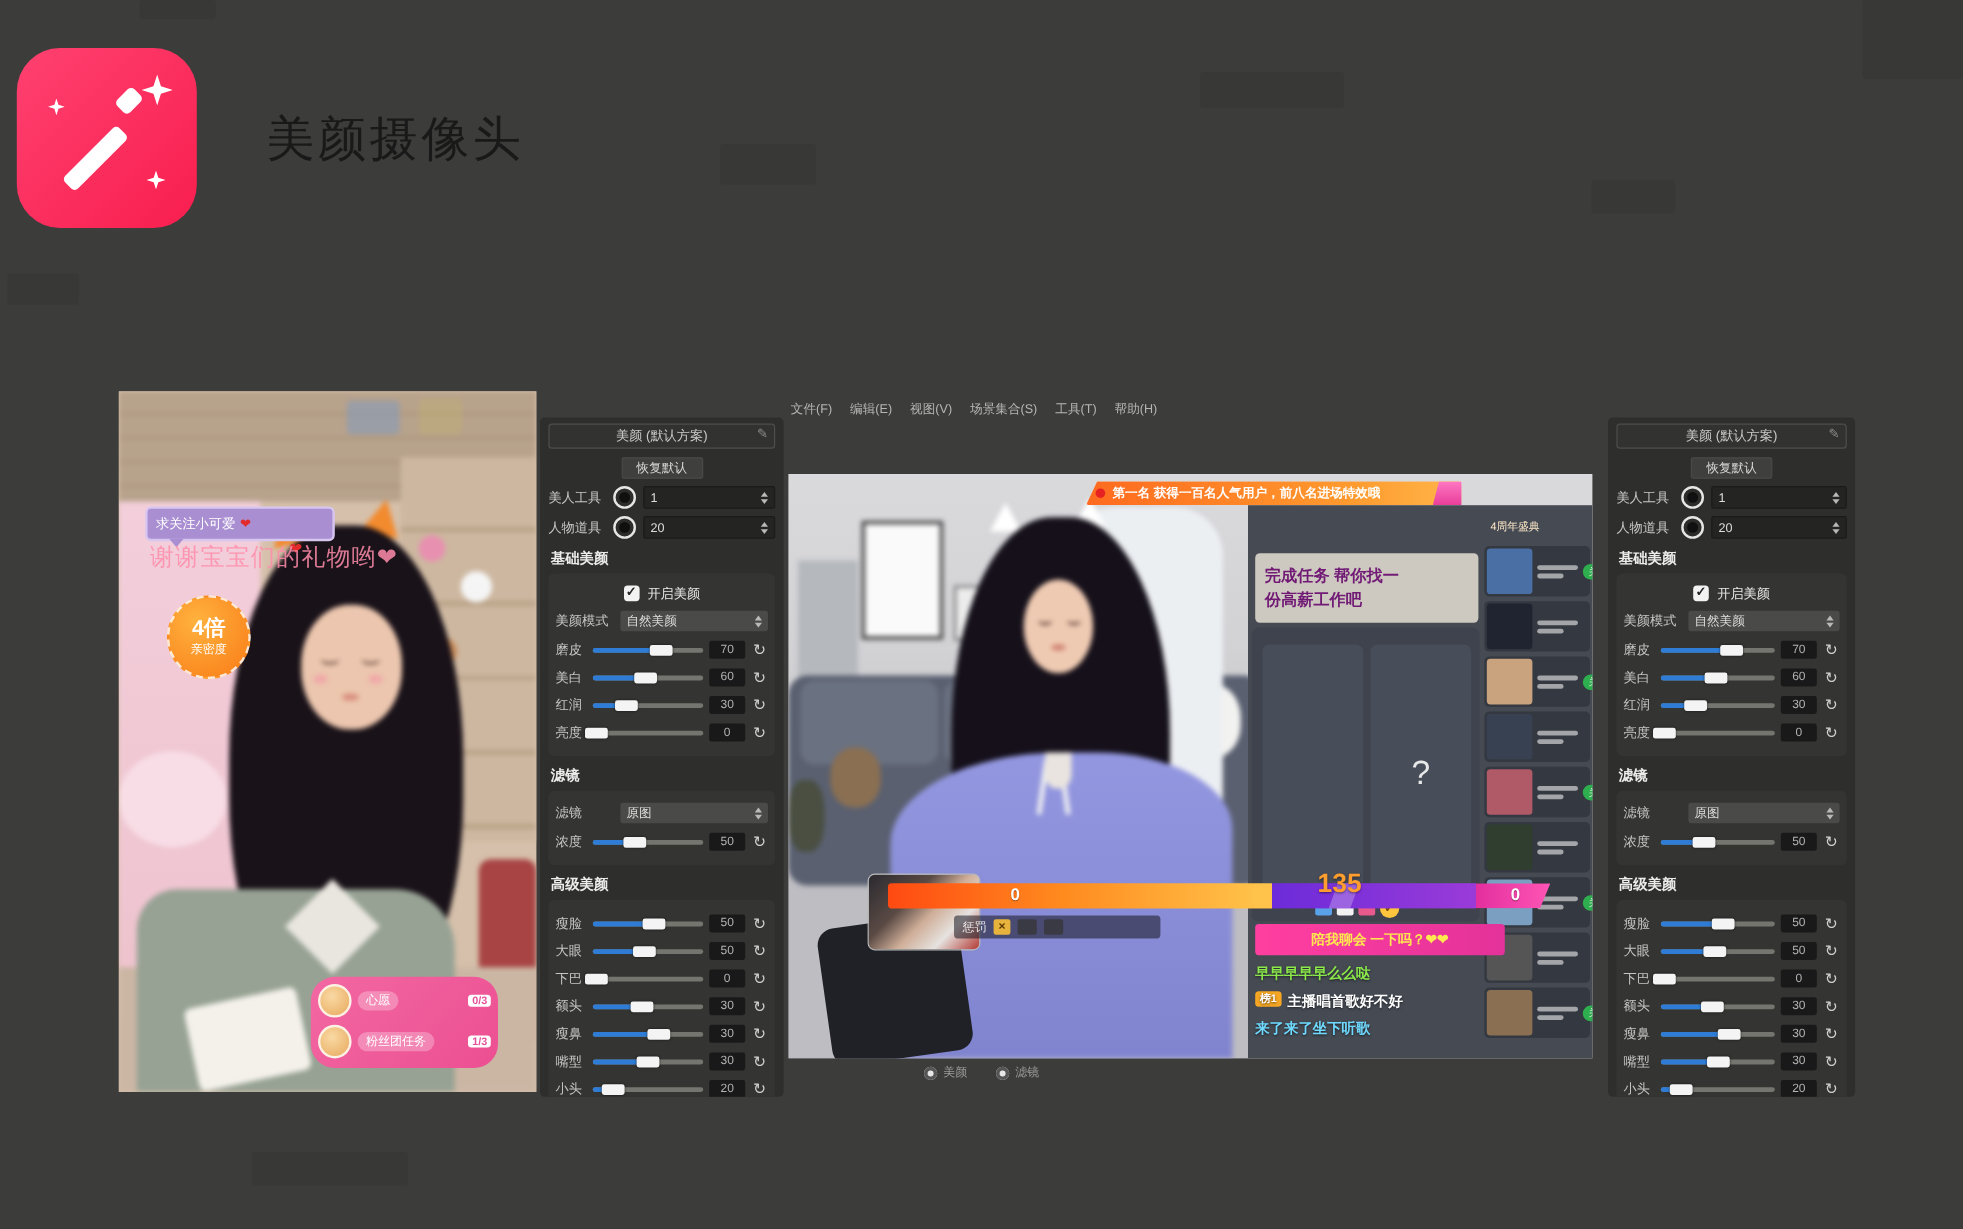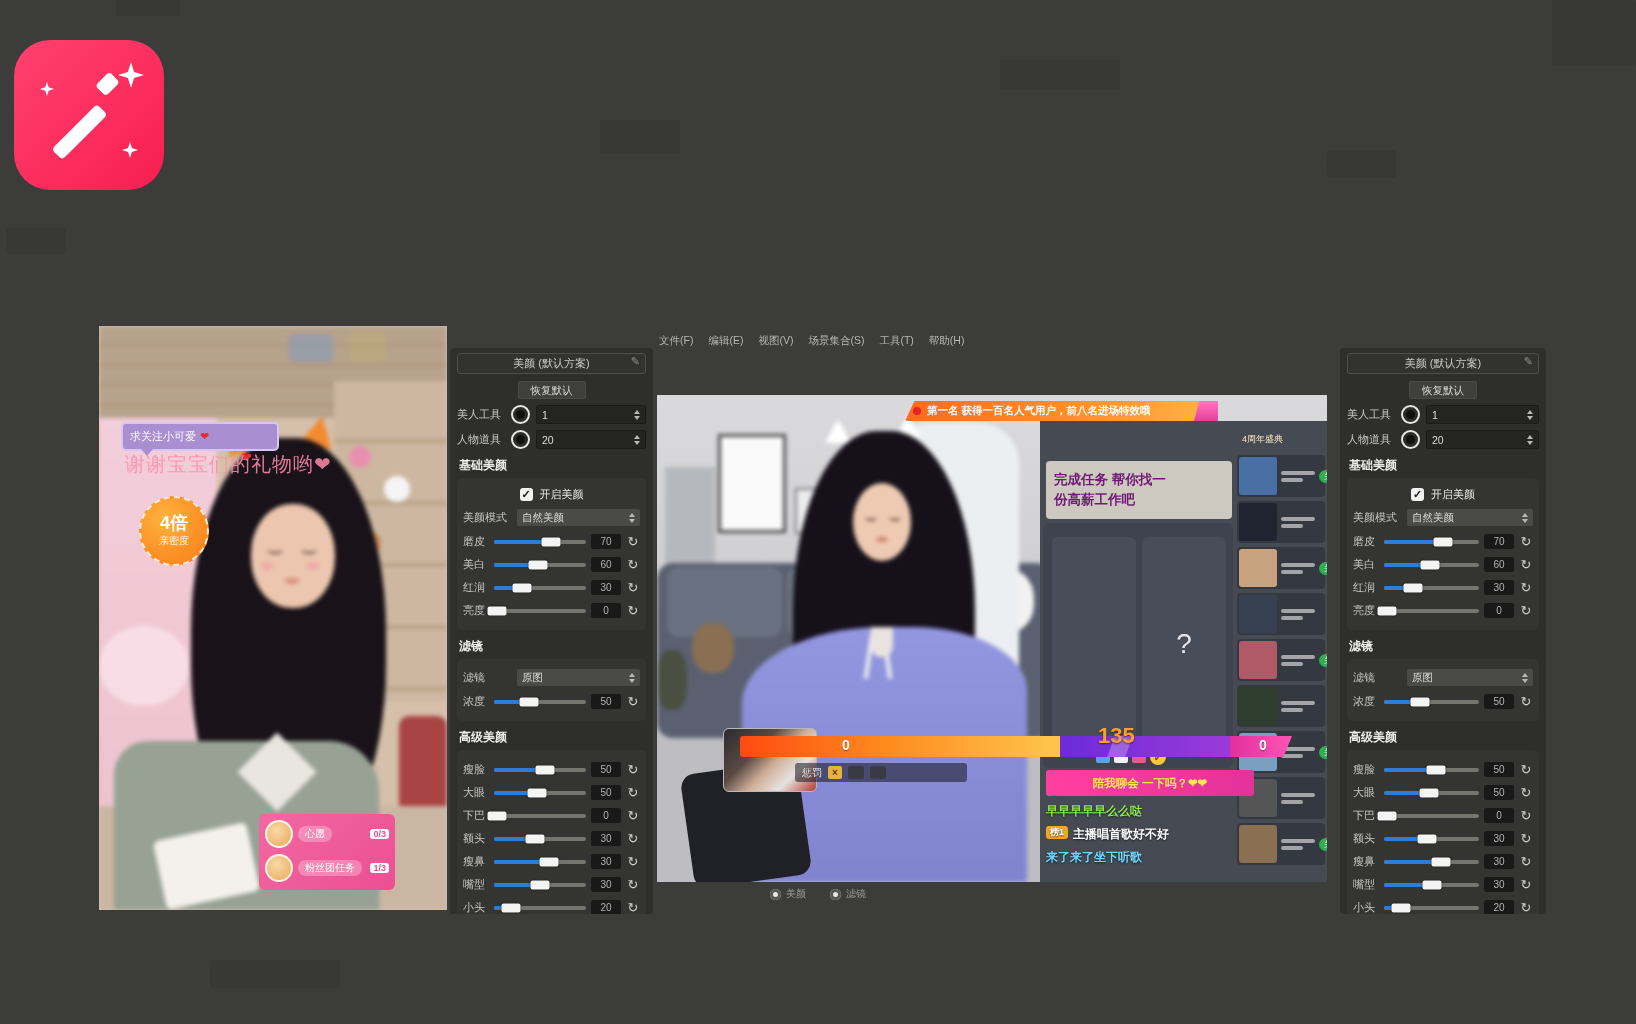--- a/index.html
+++ b/index.html
@@ -65,21 +65,21 @@
   .bubble{position:absolute;left:22px;top:96px;min-width:140px;height:25px;background:#a98fd2;border:2px solid #d7c6f0;border-radius:5px;
     display:flex;align-items:center;gap:4px;padding:0 7px;color:#fff;font-size:11px;z-index:5;}
   .bubble::after{content:'';position:absolute;left:18px;bottom:-7px;border-left:6px solid transparent;border-right:6px solid transparent;border-top:7px solid #a98fd2;}
   .heart-free{position:absolute;left:142px;top:124px;color:#e32b2b;font-size:13px;z-index:5;}
   .cheer{position:absolute;left:26px;top:125px;width:280px;color:rgba(255,140,170,.85);font-size:20px;font-weight:normal;letter-spacing:1px;z-index:5;}
   .boost{position:absolute;left:40px;top:170px;width:66px;height:66px;border-radius:50%;z-index:5;
     background:radial-gradient(circle at 35% 30%,#ffb23e,#f97b16);border:2px dashed rgba(255,255,255,.8);
     display:flex;flex-direction:column;align-items:center;justify-content:center;color:#fff;}
   .boost .mult{font-size:18px;font-weight:bold;line-height:1;}
   .boost .blbl{font-size:10px;margin-top:2px;}
-  .wish{position:absolute;left:160px;top:488px;width:136px;height:76px;border-radius:6px;z-index:5;
+  .wish{position:absolute;left:160px;top:488px;width:156px;height:76px;border-radius:20px;z-index:5;
     background:linear-gradient(135deg,#f268a2,#ec4f92);padding:6px;box-sizing:border-box;display:flex;flex-direction:column;gap:6px;}
   .wrow{display:flex;align-items:center;gap:5px;}
   .wava{width:24px;height:24px;border-radius:50%;background:radial-gradient(circle at 40% 35%,#f9d9a4,#e8a95c);border:2px solid rgba(255,255,255,.8);flex:0 0 auto;}
   .wpill{background:rgba(255,255,255,.28);border-radius:9px;padding:1px 7px;color:#fff;font-size:10px;white-space:nowrap;}
   .wcount{margin-left:auto;background:#fff;color:#e5509a;font-size:9px;border-radius:3px;padding:0 3px;font-weight:bold;}
 
   
   .vidC{position:absolute;left:657px;top:395px;width:670px;height:487px;overflow:hidden;
     background:linear-gradient(180deg,#dadadd 0%,#d2d2d5 30%,#c7c7cb 48%,#bdbdc2 60%);}
   .banner{position:absolute;left:248px;top:6px;width:313px;height:20px;z-index:8;
@@ -143,20 +143,21 @@
   <div class="patch" style="left:210px;top:960px;width:130px;height:28px;"></div>
   <div class="patch" style="left:1000px;top:60px;width:120px;height:30px;"></div>
 
   <div class="app-icon">
     <div class="wand-stick"></div>
     <div class="wand-tip"></div>
     <div class="spark sp1"></div>
     <div class="spark sp2"></div>
     <div class="spark sp3"></div>
   </div>
+  <h1 class="app-title">美颜摄像头</h1>
 
   <div class="vidL">
     <div class="scene">
       <div class="shape" style="left:0;top:0;width:348px;height:92px;background:repeating-linear-gradient(180deg,#b7a28c 0 18px,#ab9478 18px 20px);"></div>
       <div class="shape" style="left:190px;top:8px;width:44px;height:28px;background:#7e9ac2;border-radius:4px;opacity:.5;"></div>
       <div class="shape" style="left:250px;top:6px;width:36px;height:30px;background:#c2b26e;border-radius:4px;opacity:.4;"></div>
       <div class="shape" style="left:0;top:92px;width:118px;height:430px;background:linear-gradient(180deg,#f3cedb,#edc2cd);"></div>
       <div class="shape" style="left:0;top:300px;width:90px;height:80px;background:#f8dde6;border-radius:50%;"></div>
       <div class="shape" style="left:235px;top:55px;width:113px;height:320px;background:repeating-linear-gradient(180deg,#cdb7a0 0 58px,#b9a287 58px 62px);"></div>
       <div class="shape" style="left:250px;top:120px;width:22px;height:22px;background:#e890b0;border-radius:50%;"></div>

